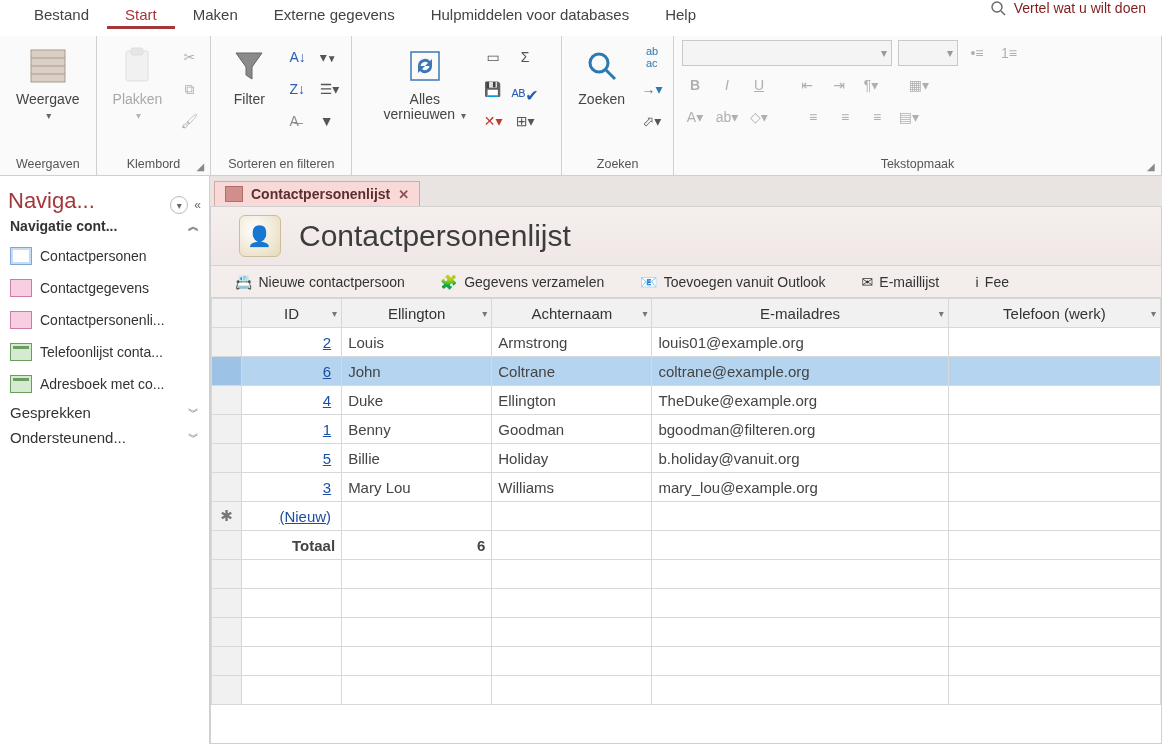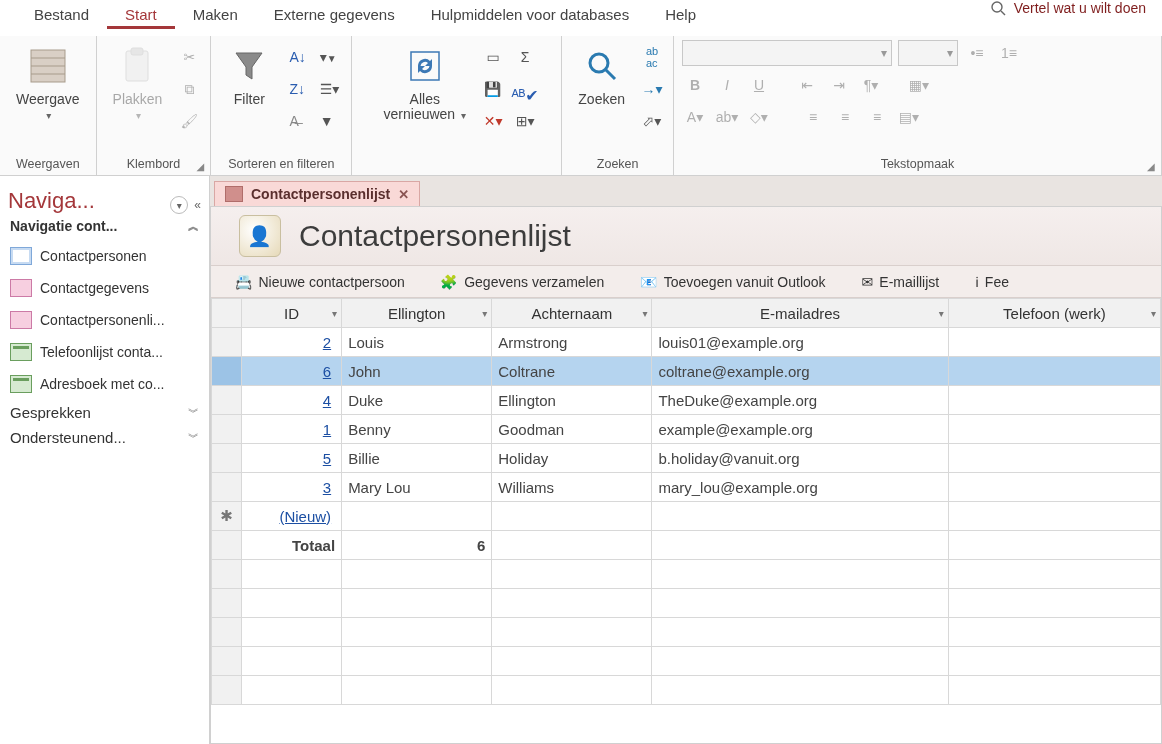--- a/index.html
+++ b/index.html
@@ -591,21 +591,21 @@
                 <td>Duke</td>
                 <td>Ellington</td>
                 <td>TheDuke@example.org</td>
                 <td></td>
               </tr>
               <tr>
                 <td class="rowsel"></td>
                 <td class="id">1</td>
                 <td>Benny</td>
                 <td>Goodman</td>
-                <td>example@example.org</td>
+                <td>bgoodman@filteren.org</td>
                 <td></td>
               </tr>
               <tr>
                 <td class="rowsel"></td>
                 <td class="id">5</td>
                 <td>Billie</td>
                 <td>Holiday</td>
                 <td>b.holiday@vanuit.org</td>
                 <td></td>
               </tr>

